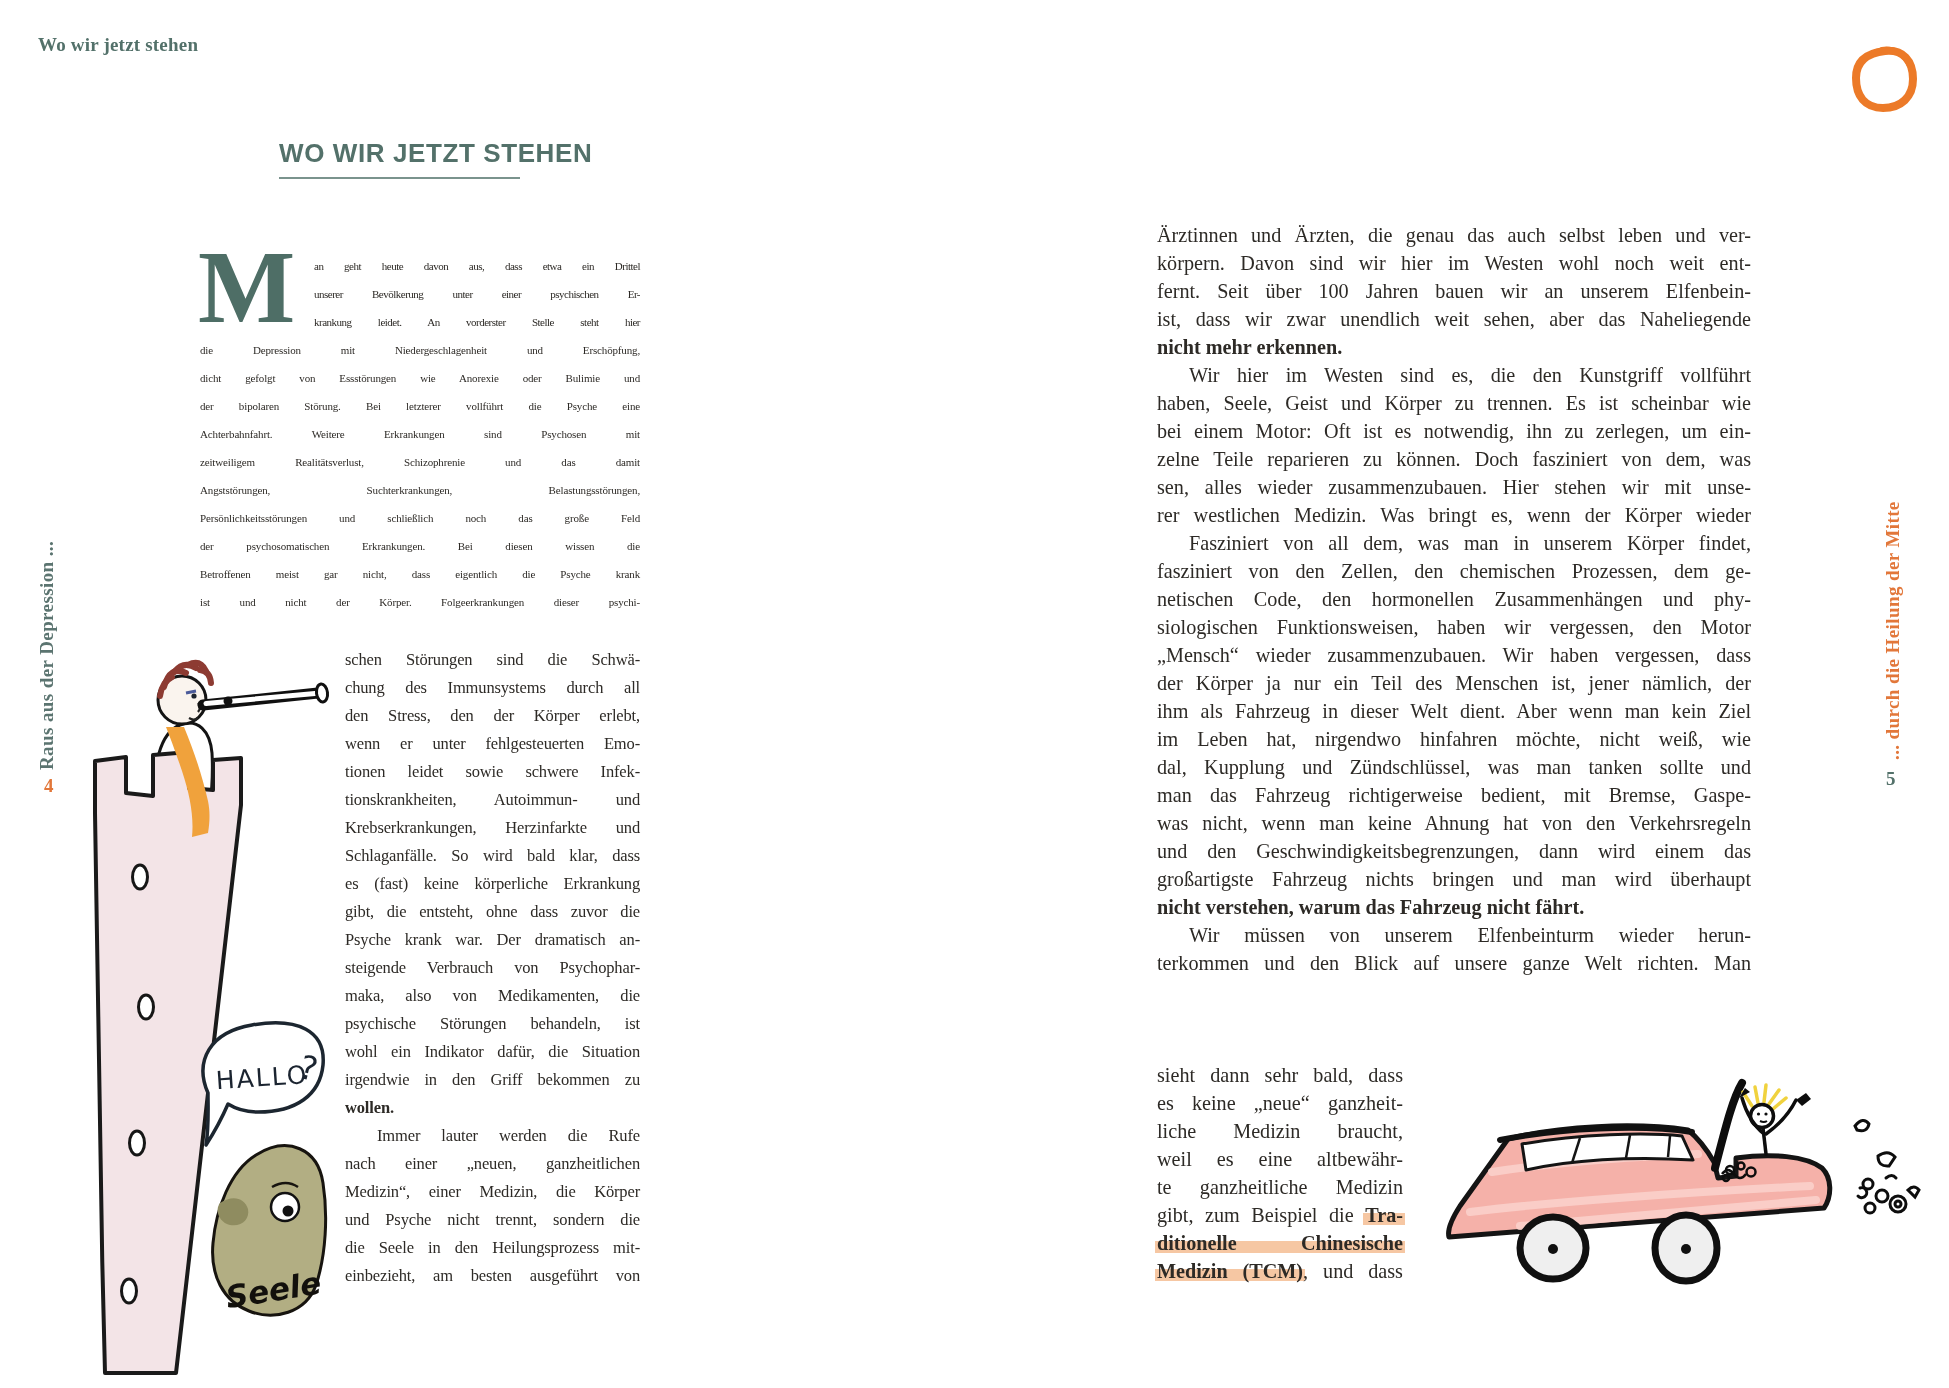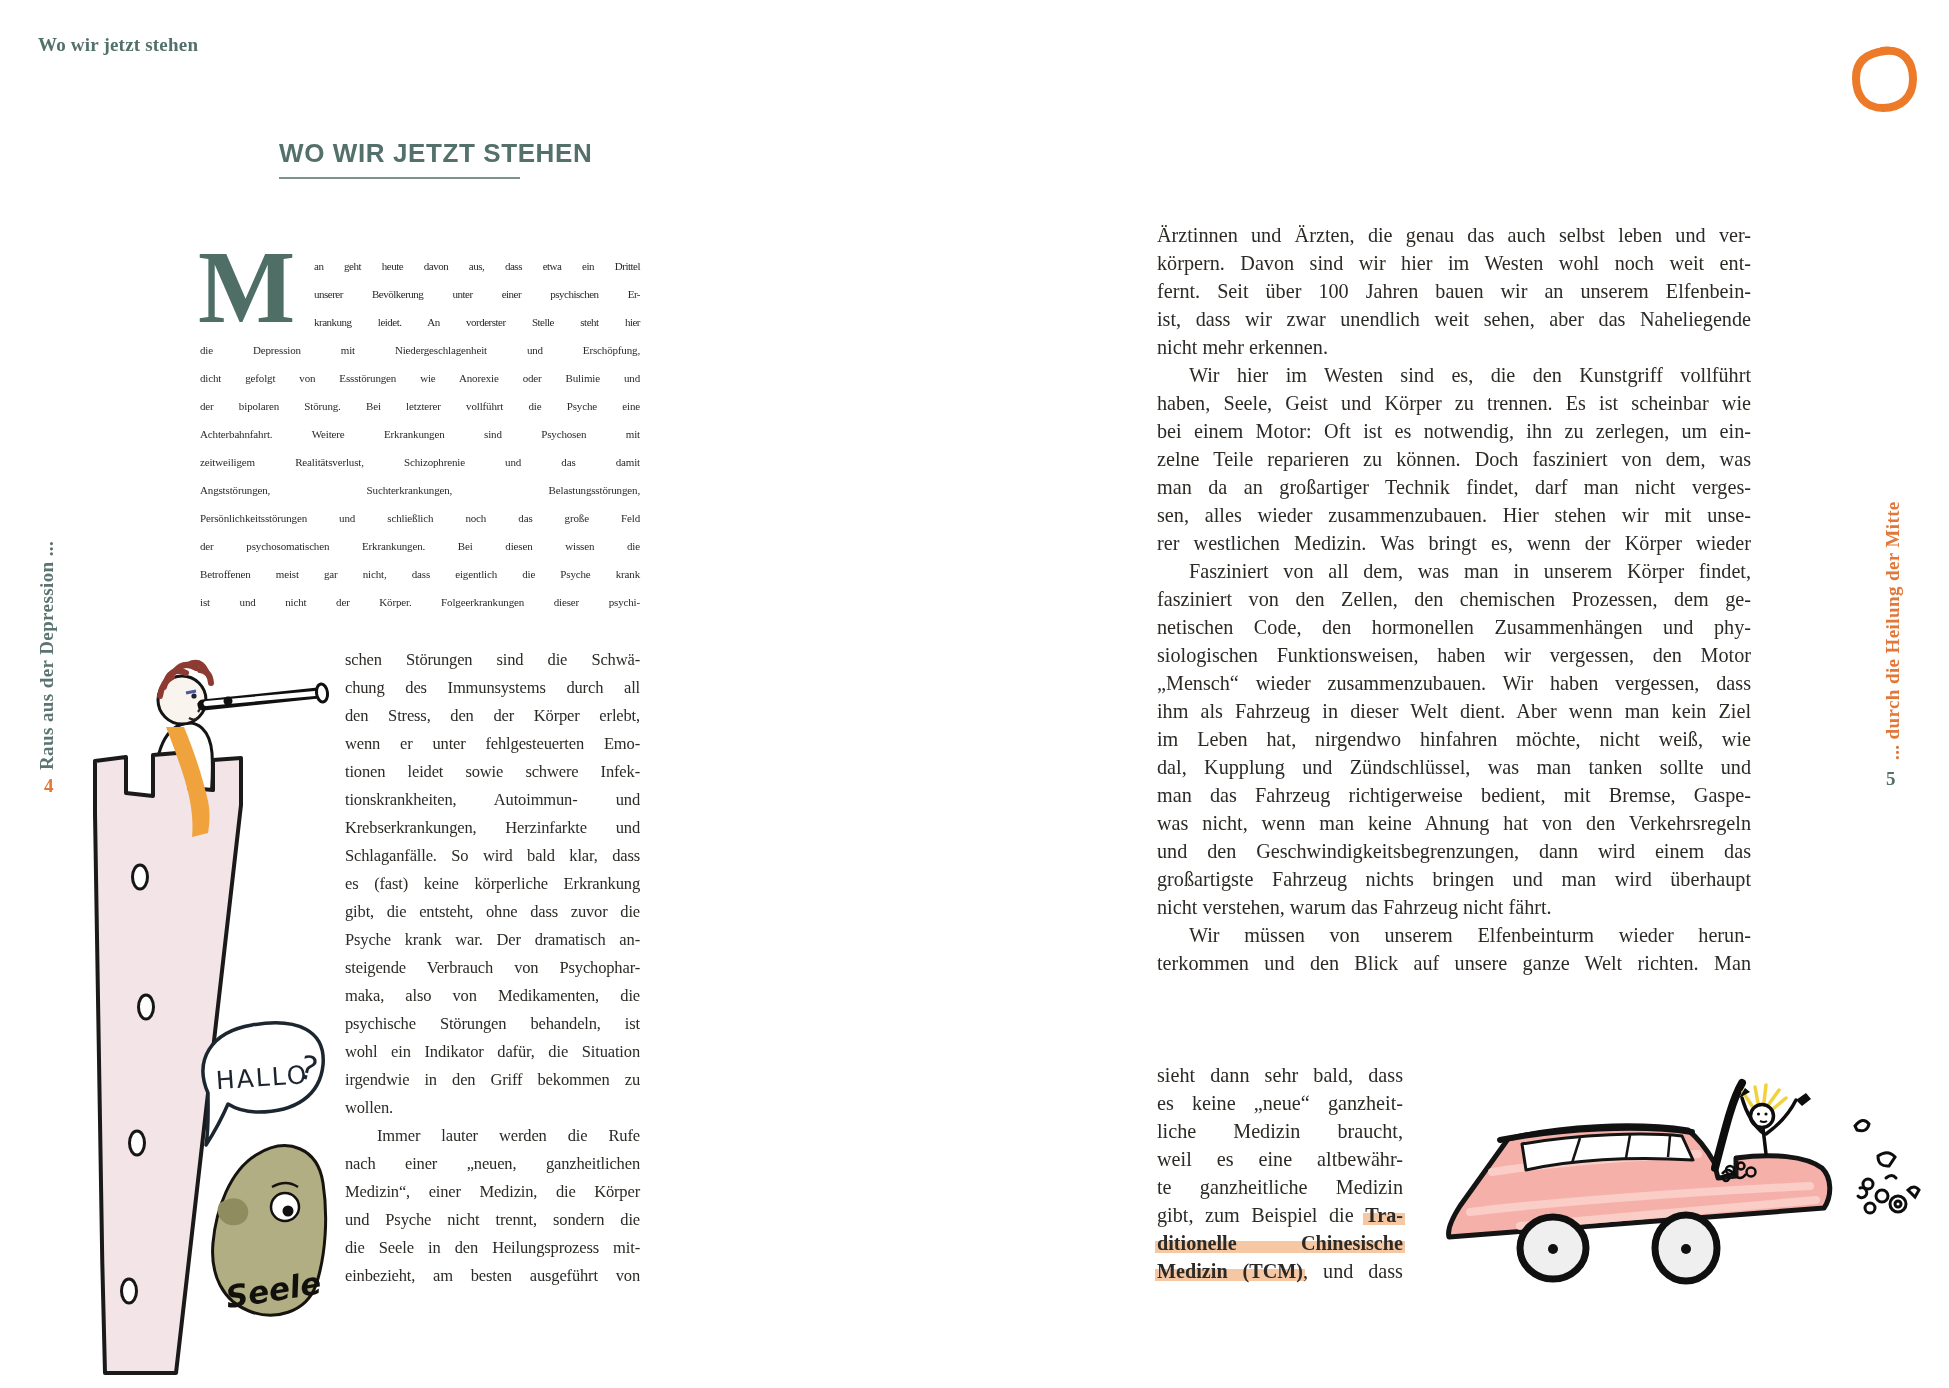--- a/index.html
+++ b/index.html
@@ -13,21 +13,21 @@
   .title-rule{position:absolute;left:279px;top:177px;width:241px;border-top:2px solid #7a938d;}
 
   
   .textcol{position:absolute;}
   .colL{left:200px;top:252px;width:440px;font-size:11px;line-height:28px;letter-spacing:-.15px;}
   .colLnarrow{left:345px;top:646px;width:295px;font-size:16.5px;line-height:28px;letter-spacing:-.15px;}
   .colR{left:1157px;top:221px;width:594px;font-size:20.2px;line-height:28px;}
   .colRnarrow{left:1157px;top:1061px;width:246px;font-size:20.2px;line-height:28px;}
 
   .line{text-align:justify;text-align-last:justify;height:28px;}
-  .line.end{text-align-last:left;}
+  .line.end{text-align-last:left;font-weight:bold;}
   .line.ind{text-indent:32px;}
   .line.dc{margin-left:114px;letter-spacing:-.5px;}
 
   strong.hl{font-weight:bold;
     background:linear-gradient(180deg, rgba(0,0,0,0) 42%, #f6c7a3 42%, #f6c7a3 96%, rgba(0,0,0,0) 96%);
     padding:0 2px;margin:0 -2px;}
 
   .dropcap{position:absolute;left:198px;top:246px;font-size:103px;line-height:82px;
            font-weight:bold;color:#4e6e66;}
 
@@ -104,28 +104,28 @@
   <div class="textcol colR">
       <div class="line">Ärztinnen und Ärzten, die genau das auch selbst leben und ver-</div>
       <div class="line">körpern. Davon sind wir hier im Westen wohl noch weit ent-</div>
       <div class="line">fernt. Seit über 100 Jahren bauen wir an unserem Elfenbein-</div>
       <div class="line">ist, dass wir zwar unendlich weit sehen, aber das Naheliegende</div>
       <div class="line end">nicht mehr erkennen.</div>
       <div class="line ind">Wir hier im Westen sind es, die den Kunstgriff vollführt</div>
       <div class="line">haben, Seele, Geist und Körper zu trennen. Es ist scheinbar wie</div>
       <div class="line">bei einem Motor: Oft ist es notwendig, ihn zu zerlegen, um ein-</div>
       <div class="line">zelne Teile reparieren zu können. Doch fasziniert von dem, was</div>
-      <div class="line">man da an großartiger Technik findet, darf man nicht verges-</div>
       <div class="line">sen, alles wieder zusammenzubauen. Hier stehen wir mit unse-</div>
       <div class="line">rer westlichen Medizin. Was bringt es, wenn der Körper wieder</div>
       <div class="line ind">Fasziniert von all dem, was man in unserem Körper findet,</div>
       <div class="line">fasziniert von den Zellen, den chemischen Prozessen, dem ge-</div>
       <div class="line">netischen Code, den hormonellen Zusammenhängen und phy-</div>
       <div class="line">siologischen Funktionsweisen, haben wir vergessen, den Motor</div>
       <div class="line">„Mensch“ wieder zusammenzubauen. Wir haben vergessen, dass</div>
+      <div class="line">der Körper ja nur ein Teil des Menschen ist, jener nämlich, der</div>
       <div class="line">ihm als Fahrzeug in dieser Welt dient. Aber wenn man kein Ziel</div>
       <div class="line">im Leben hat, nirgendwo hinfahren möchte, nicht weiß, wie</div>
       <div class="line">dal, Kupplung und Zündschlüssel, was man tanken sollte und</div>
       <div class="line">man das Fahrzeug richtigerweise bedient, mit Bremse, Gaspe-</div>
       <div class="line">was nicht, wenn man keine Ahnung hat von den Verkehrsregeln</div>
       <div class="line">und den Geschwindigkeitsbegrenzungen, dann wird einem das</div>
       <div class="line">großartigste Fahrzeug nichts bringen und man wird überhaupt</div>
       <div class="line end">nicht verstehen, warum das Fahrzeug nicht fährt.</div>
       <div class="line ind">Wir müssen von unserem Elfenbeinturm wieder herun-</div>
       <div class="line">terkommen und den Blick auf unsere ganze Welt richten. Man</div>

